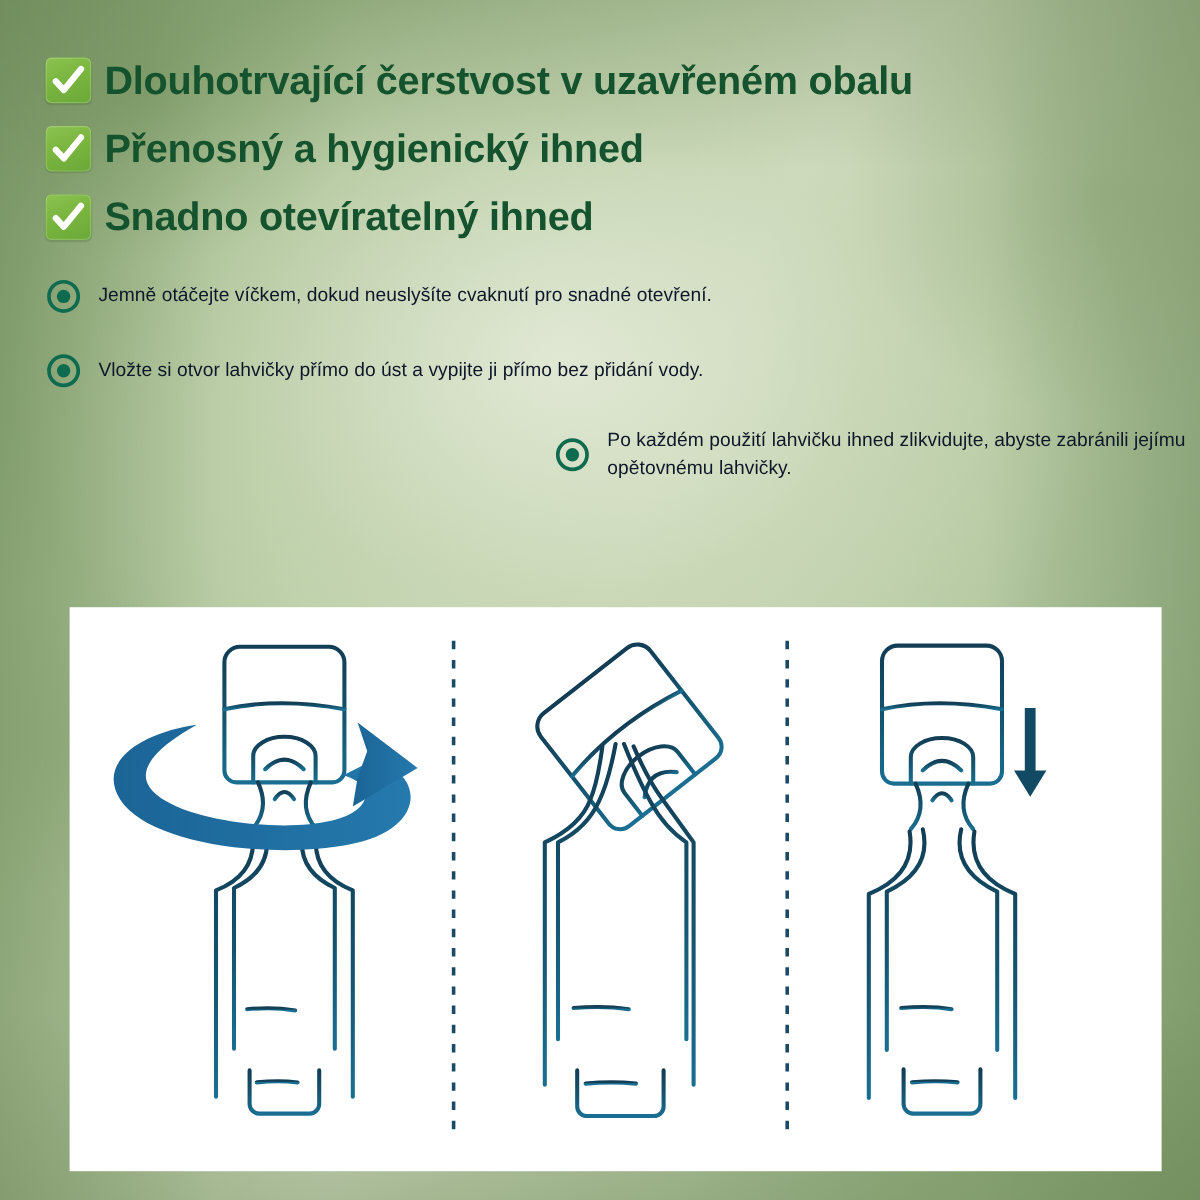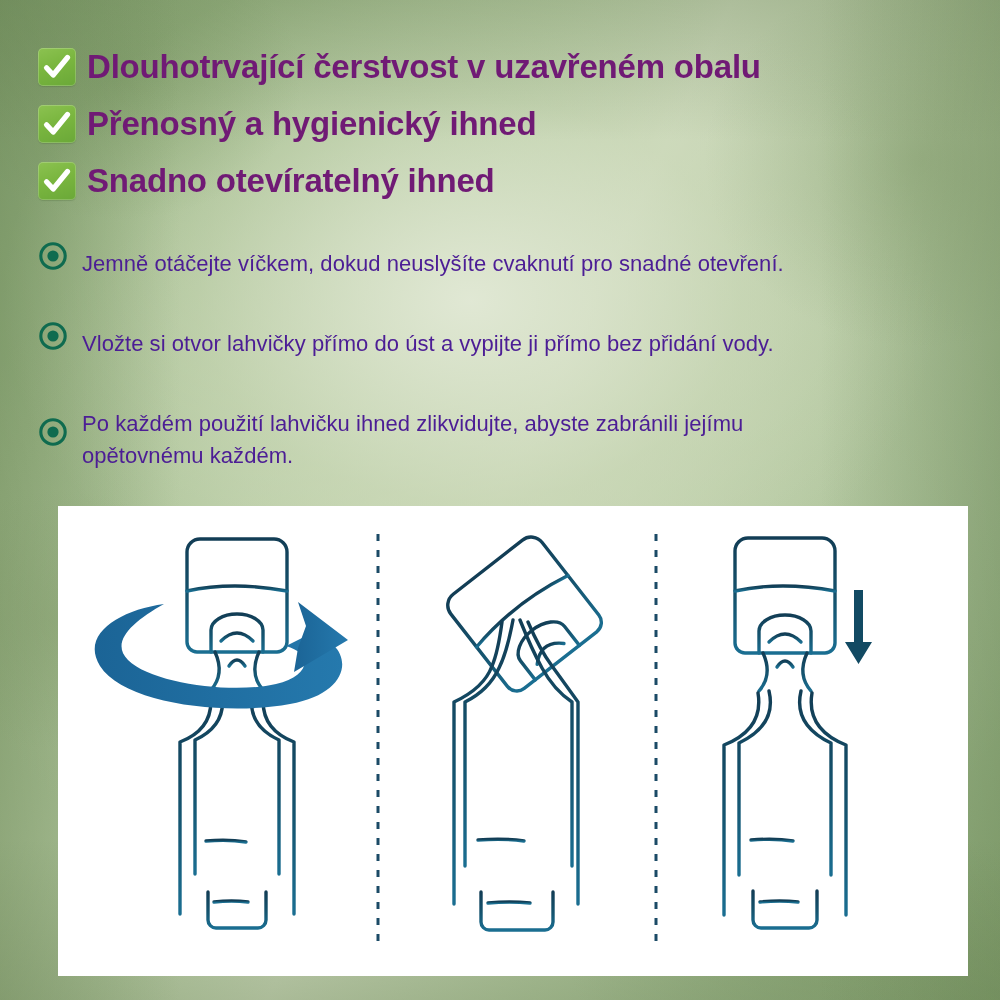--- a/index.html
+++ b/index.html
@@ -70,54 +70,54 @@
     margin-right: 11px;
   }
   .check-box svg {
     position: absolute;
     left: 0;
     top: 0;
   }
   .heading-text {
     font-size: 33px;
     font-weight: 700;
-    color: #701a75;
+    color: #14532d;
     letter-spacing: -0.2px;
     white-space: nowrap;
     line-height: 1.05;
   }
 
   
   #instructions {
     position: absolute;
     left: 38px;
     top: 232px;
     width: 950px;
   }
   .bullet-row {
     display: flex;
     align-items: center;
     margin-bottom: 32px;
   }
   .bullet-row.multiline {
     align-items: center;
     margin-bottom: 0;
+    justify-content: flex-end;
   }
   .radio-icon {
     flex: 0 0 auto;
     width: 30px;
     height: 30px;
     margin-right: 14px;
   }
   .bullet-text {
-    font-size: 22px;
-    color: #4c1d95;
+    font-size: 16px;
+    color: #0f172a;
     line-height: 1.45;
     letter-spacing: 0.05px;
-    margin-top: 16px;
   }
   .bullet-text .line {
     display: block;
     white-space: nowrap;
   }
 
   
   #illustration-panel {
     position: absolute;
     left: 58px;
@@ -198,21 +198,21 @@
 
     <div class="bullet-row multiline">
       <span class="radio-icon">
         <svg width="30" height="30" viewBox="0 0 30 30" aria-hidden="true">
           <circle cx="15" cy="15" r="12.2" fill="none" stroke="#0f6b4f" stroke-width="3.1"></circle>
           <circle cx="15" cy="15" r="5.6" fill="#0f6b4f"></circle>
         </svg>
       </span>
       <span class="bullet-text">
         <span class="line">Po každém použití lahvičku ihned zlikvidujte, abyste zabránili jejímu</span>
-        <span class="line">opětovnému každém.</span>
+        <span class="line">opětovnému lahvičky.</span>
       </span>
     </div>
 
   </div>
 
   <div id="illustration-panel">
     <svg width="910" height="470" viewBox="0 0 910 470" aria-hidden="true">
       <defs>
         <linearGradient id="lineGrad" x1="0" y1="0" x2="0" y2="1">
           <stop offset="0%" stop-color="#123d55"></stop>

